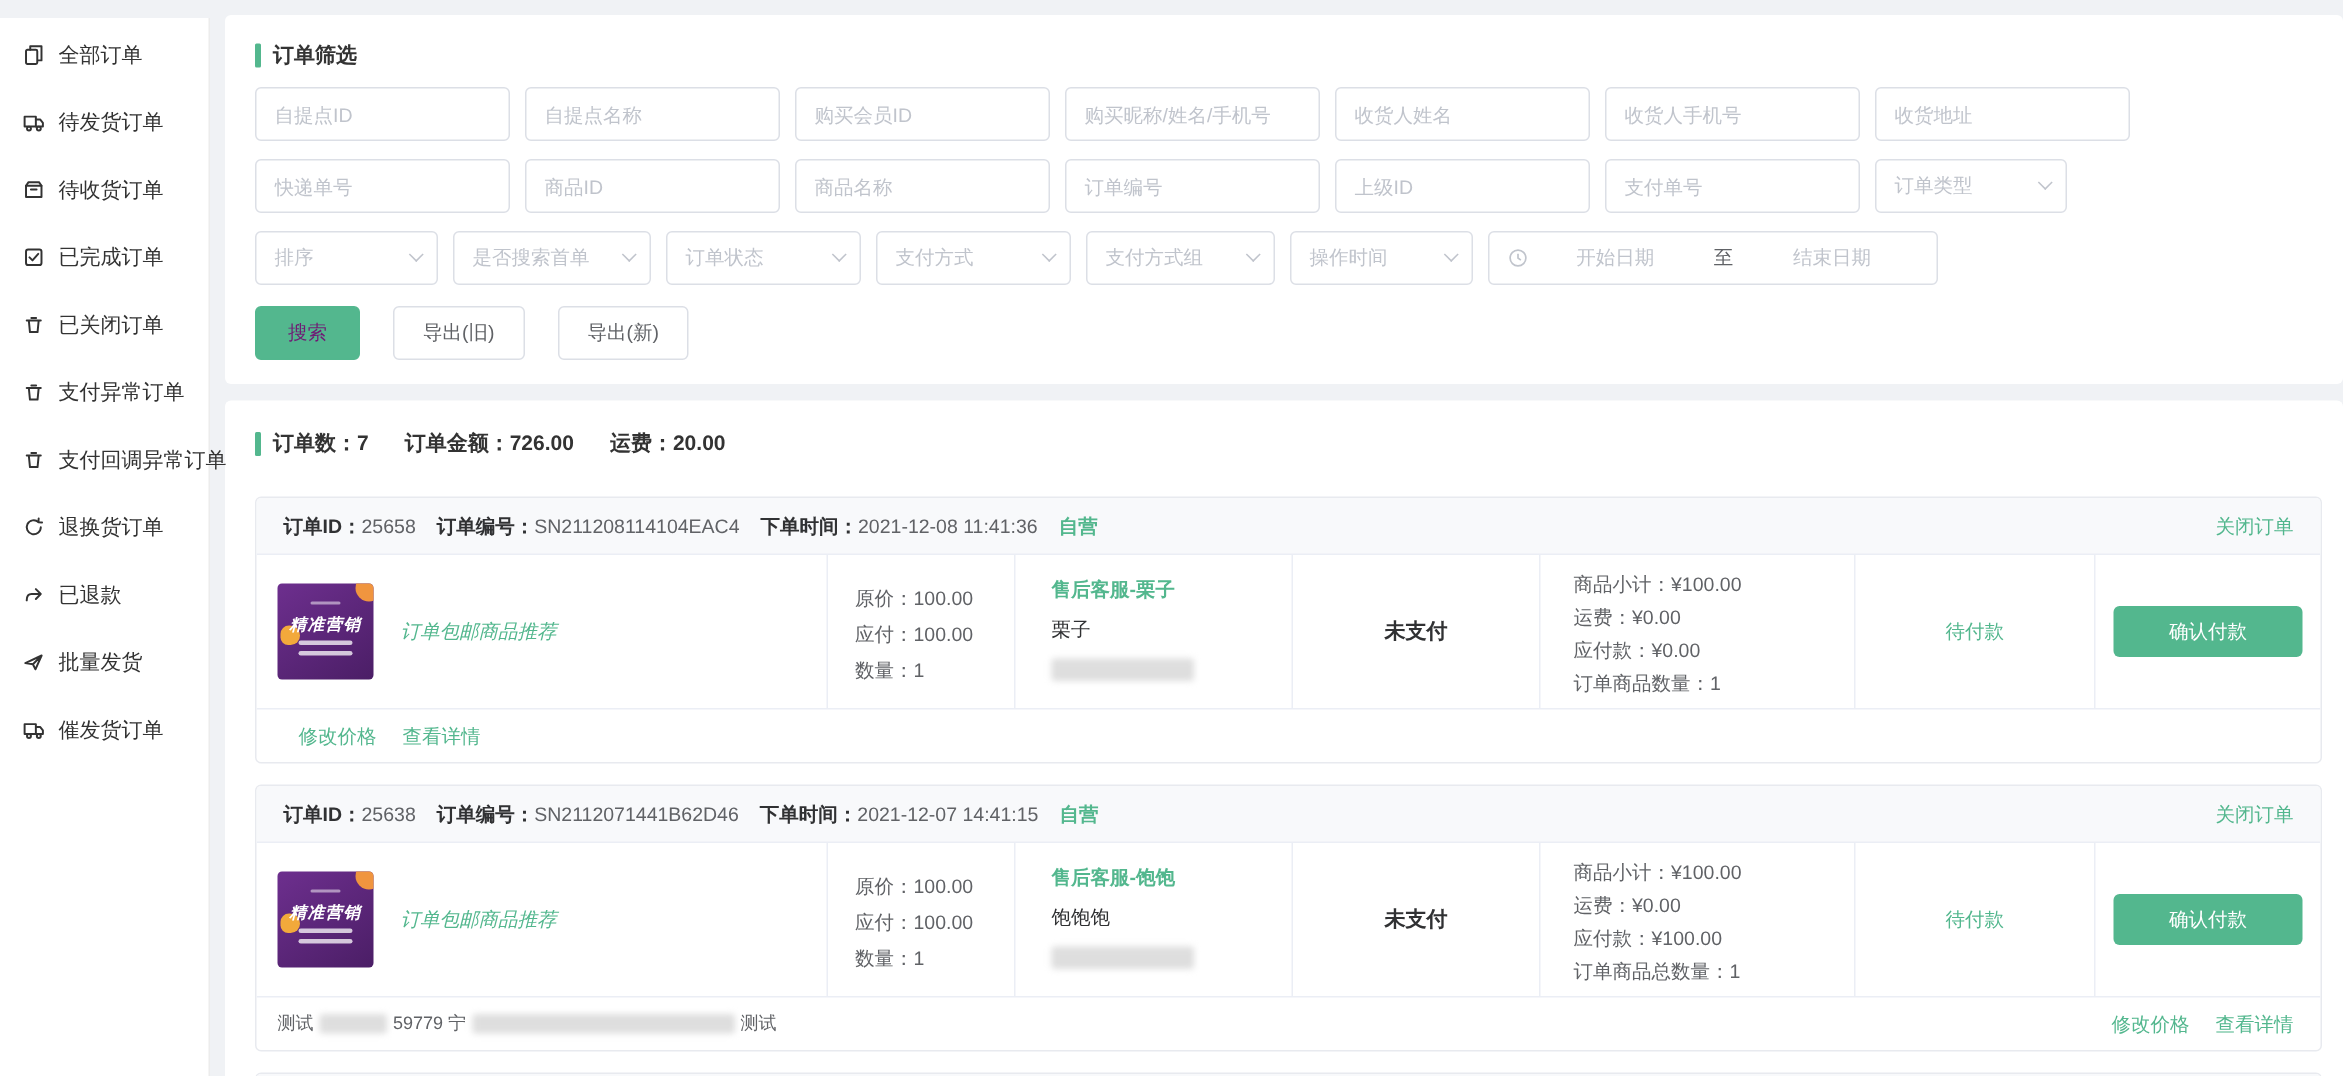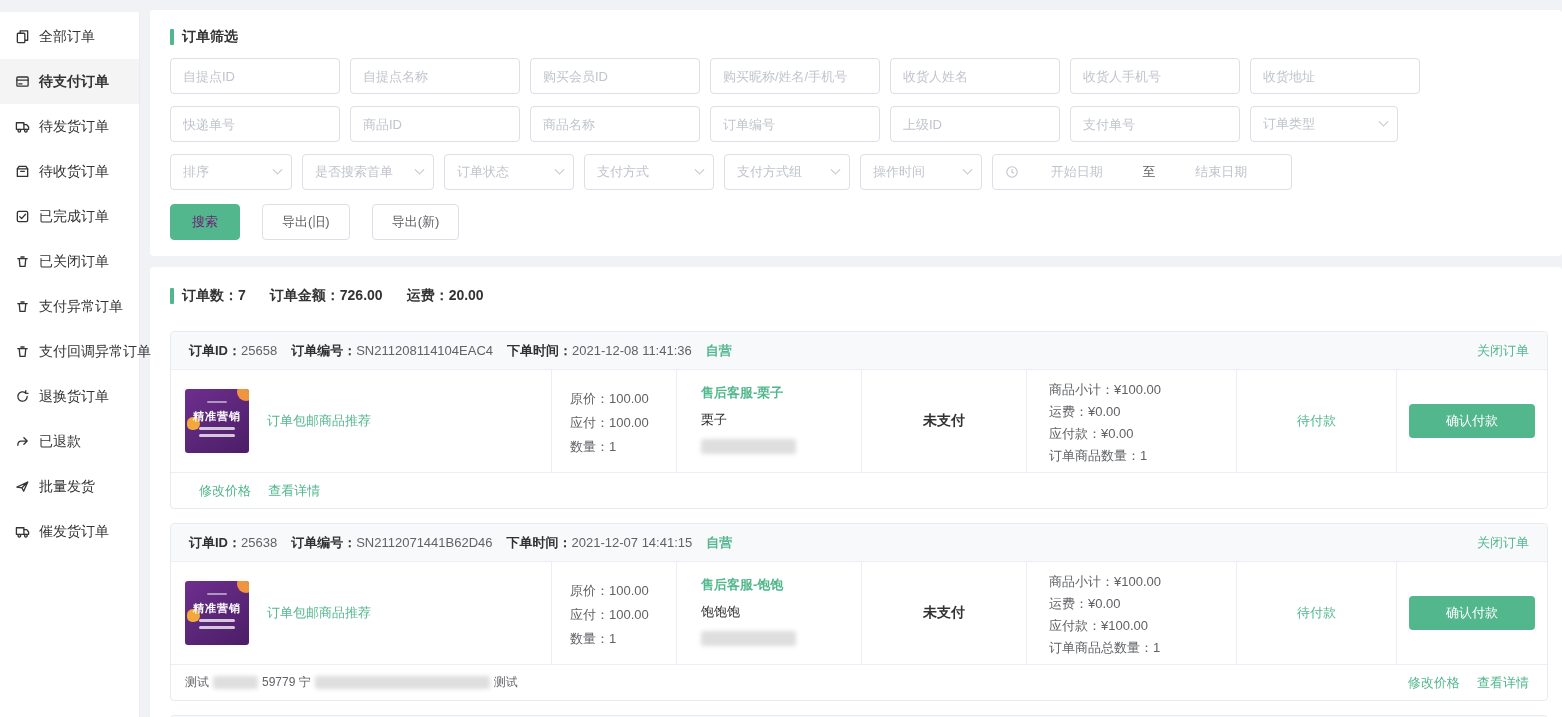--- a/index.html
+++ b/index.html
@@ -55,21 +55,21 @@
   .order-head { height:38px; background:#f8f9fb; border-bottom:1px solid #ebeef5;
     display:flex; align-items:center; justify-content:space-between; padding:0 18px; font-size:13px; }
   .order-head .hl { display:flex; align-items:center; }
   .order-head .lbl { font-weight:bold; color:#303133; }
   .order-head .val { color:#606266; margin-right:14px; }
   .tag-self { color:#53b78e; font-weight:bold; }
   .glink { color:#53b78e; text-decoration:none; cursor:pointer; font-size:13px; }
 
   .order-body { display:flex; height:102px; }
   .col { border-left:1px solid #ebeef5; height:100%; }
-  .col:first-child { border-left:none; }
+  .col:first-child { border-left:none;font-style:italic; }
   .col-product { width:380px; display:flex; align-items:center; gap:18px; padding-left:14px; }
   .cover { position:relative; width:64px; height:64px; border-radius:3px; overflow:hidden;
     background:linear-gradient(145deg,#6d2f8e 0%,#4b1e66 100%); flex:0 0 64px; }
   .cover-title { position:absolute; top:20px; left:0; right:0; text-align:center;
     color:#fff; font-size:11px; font-weight:bold; letter-spacing:1px; }
   .cover-line { position:absolute; left:14px; right:14px; height:3px; background:rgba(255,255,255,.75); border-radius:2px; }
   .cover-line.t { top:12px; left:22px; right:22px; height:2px; background:rgba(255,255,255,.5); }
   .cover-line.b1 { top:38px; } .cover-line.b2 { top:45px; }
   .cover-circle { position:absolute; top:-6px; right:-6px; width:18px; height:18px;
     border-radius:50%; background:#f0953f; }
@@ -140,26 +140,20 @@
   </defs>
 </svg>
 
 <div class="sidebar">
   <div class="side-item">
     <svg>
         <use href="#i-file"></use>
       </svg>
     <span>全部订单</span>
   </div>
-  <div class="side-item active">
-    <svg>
-        <use href="#i-card"></use>
-      </svg>
-    <span>待支付订单</span>
-  </div>
   <div class="side-item">
     <svg>
         <use href="#i-truck"></use>
       </svg>
     <span>待发货订单</span>
   </div>
   <div class="side-item">
     <svg>
         <use href="#i-box"></use>
       </svg>
@@ -233,21 +227,21 @@
       <input class="f-input" placeholder="收货地址" style="">
     </div>
 
     <div class="frow">
       <input class="f-input" placeholder="快递单号" style="">
       <input class="f-input" placeholder="商品ID" style="">
       <input class="f-input" placeholder="商品名称" style="">
       <input class="f-input" placeholder="订单编号" style="">
       <input class="f-input" placeholder="上级ID" style="">
       <input class="f-input" placeholder="支付单号" style="">
-      <div class="f-select" style="width:148px">
+      <div class="f-select" style="width:128px">
         <span>订单类型</span>
         <span class="chev"></span>
       </div>
     </div>
 
     <div class="frow">
       <div class="f-select" style="width:122px">
         <span>排序</span>
         <span class="chev"></span>
       </div>

